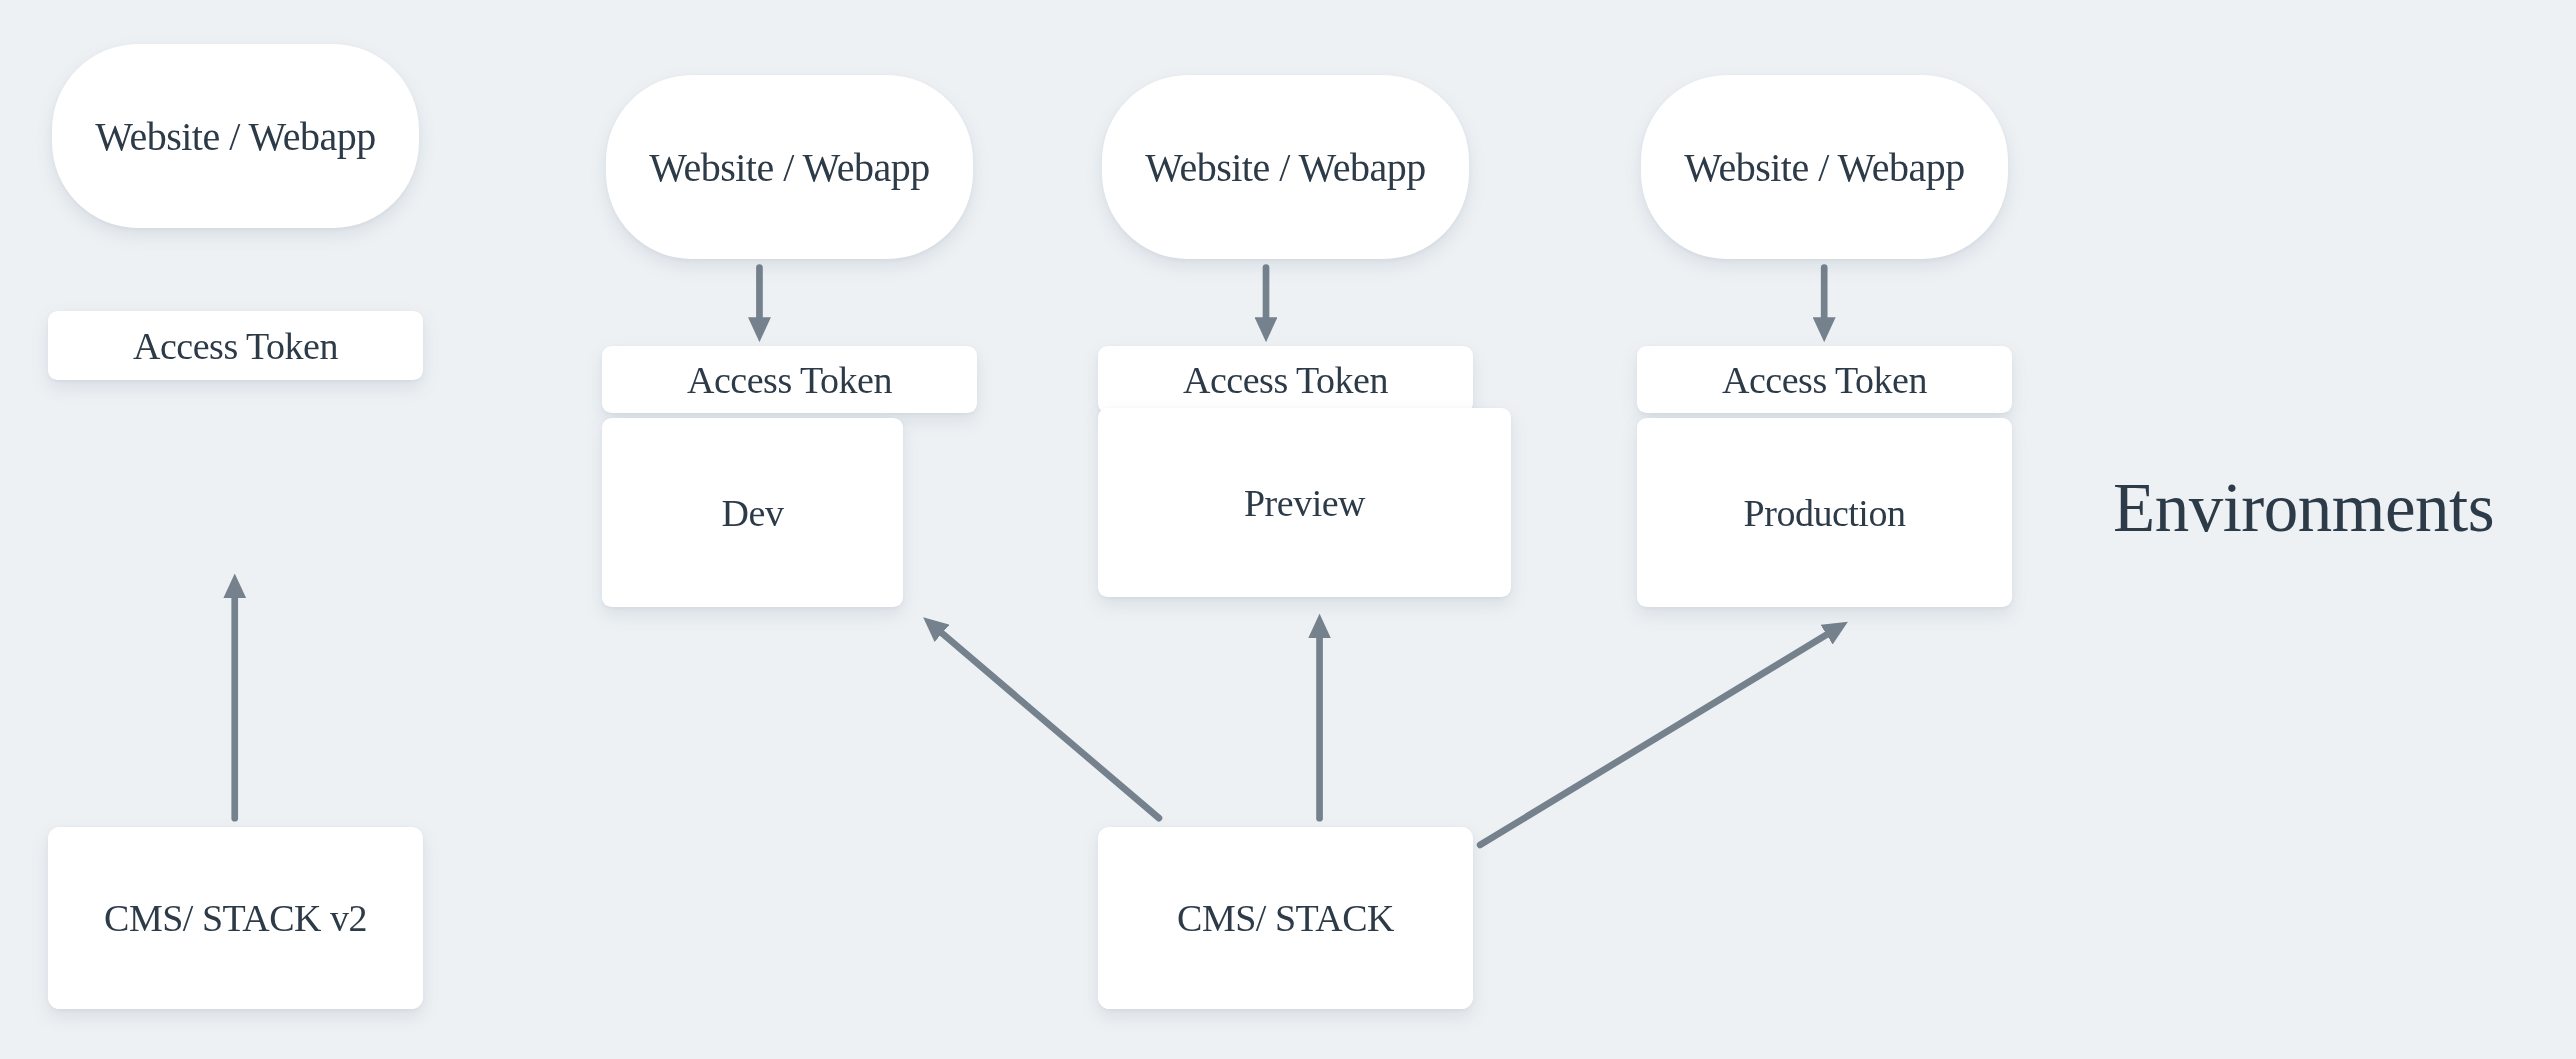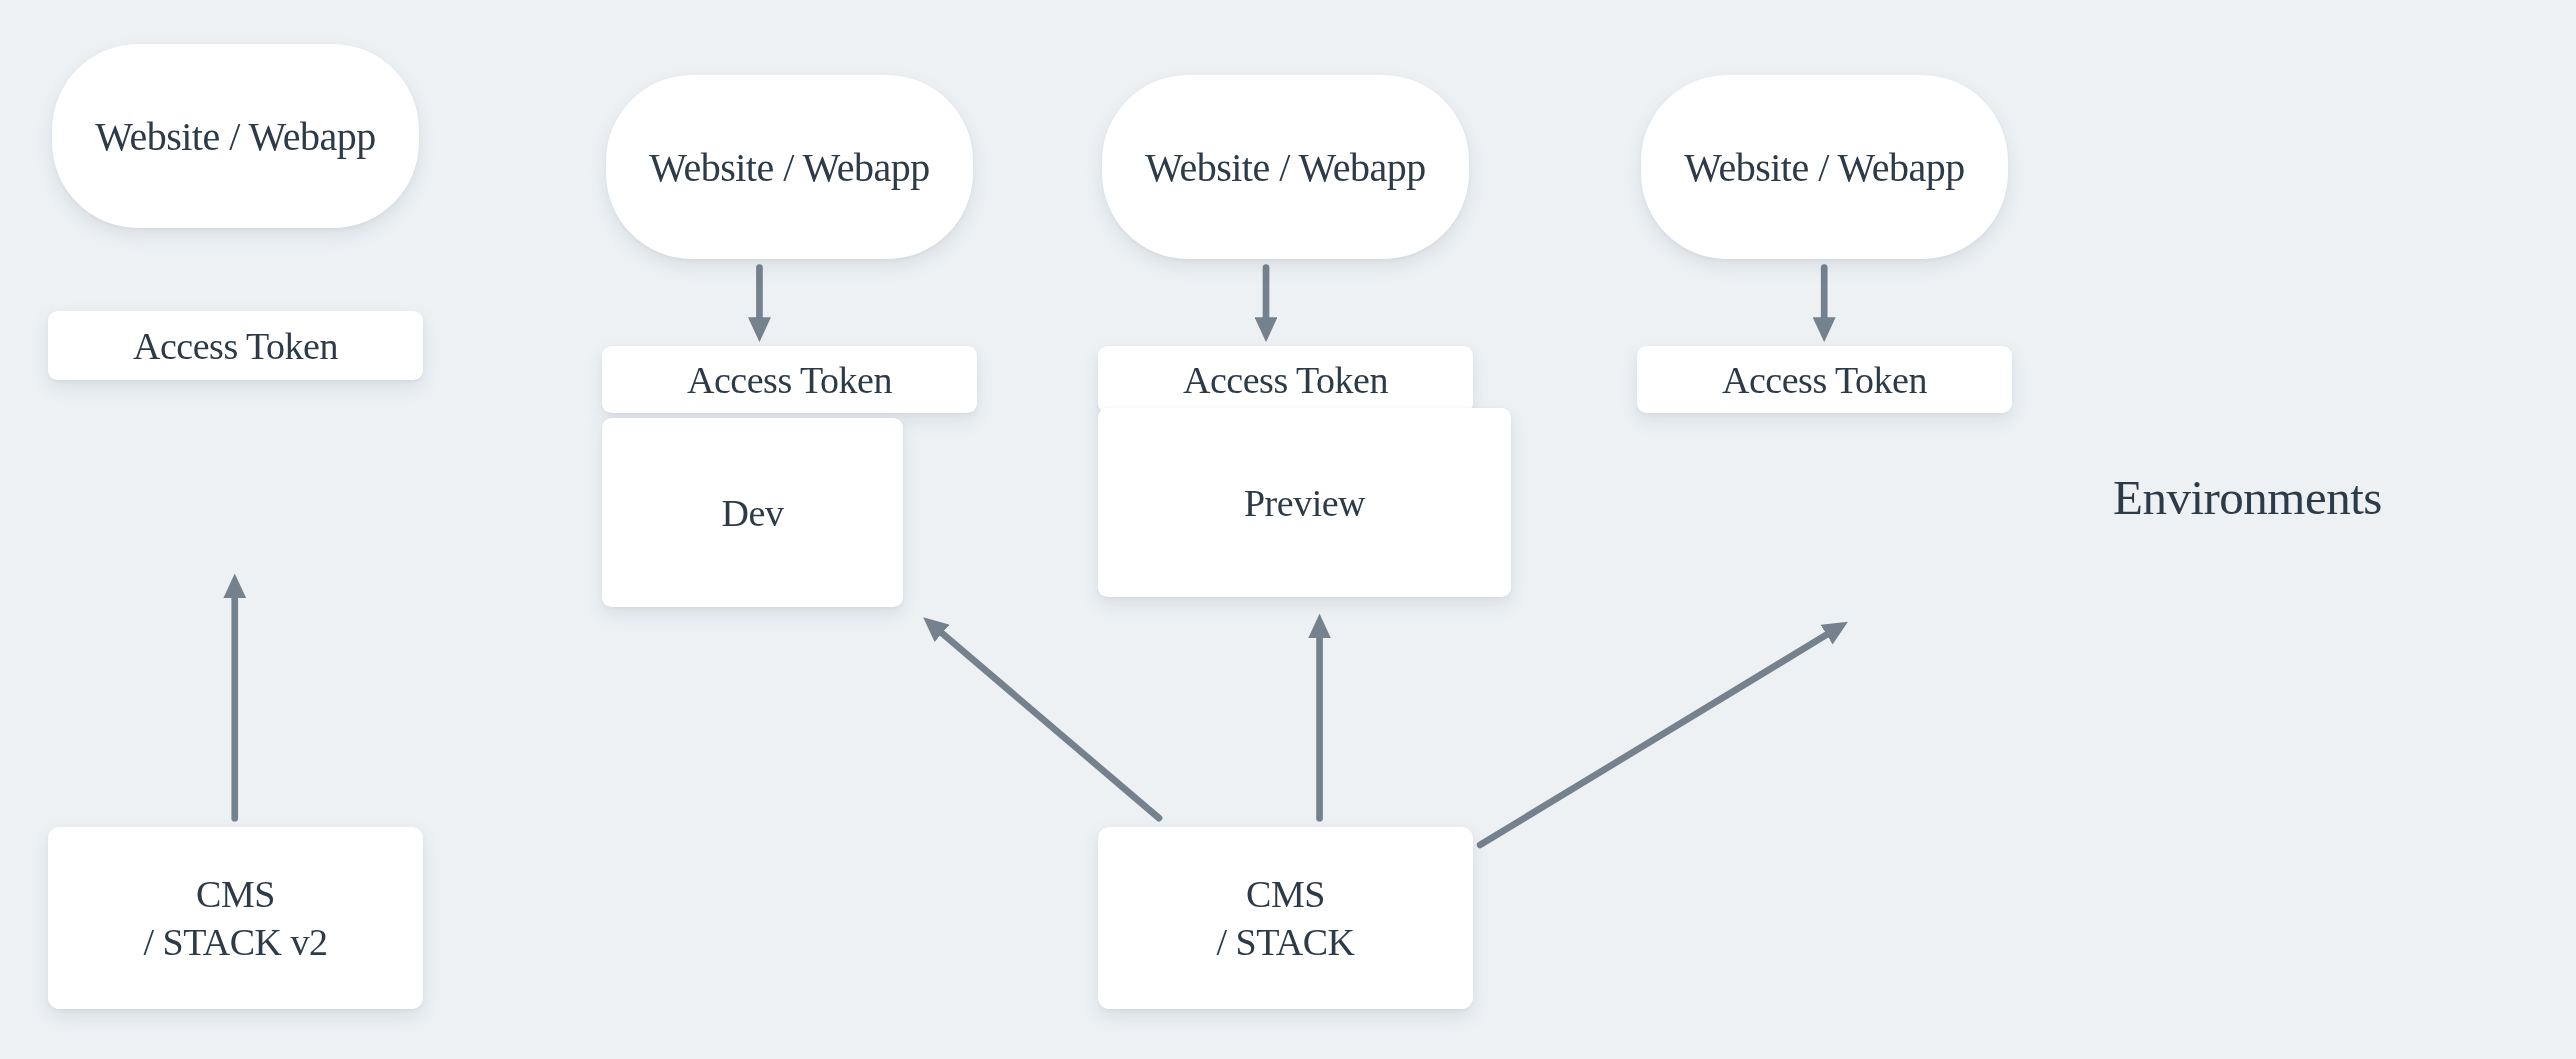--- a/index.html
+++ b/index.html
@@ -15,24 +15,24 @@
     position:absolute;
     background:var(--node,#ffffff);
     display:flex;align-items:center;justify-content:center;
     color:var(--text,#2d3b49);
     font-size:38px;font-weight:500;letter-spacing:-0.5px;
     box-shadow:0 7.6px 17px rgba(90,110,130,0.13), 0 1.9px 3.8px rgba(90,110,130,0.06);
   }
   .pill{border-radius:86px;font-size:40px;}
   .token{border-radius:9.6px;}
   .envbody{border-radius:9.6px;}
-  .cmsbox{border-radius:11.5px;flex-direction:column;line-height:48px;text-align:center;}
+  .cmsbox{border-radius:11.5px;line-height:48px;text-align:center;}
   .env-title{
     position:absolute;left:2113px;top:469px;
-    font-size:49px;font-weight:500;letter-spacing:-0.5px;
+    font-size:69px;font-weight:500;letter-spacing:-0.5px;
     color:var(--text,#2d3b49);white-space:nowrap;
   }
 </style>
 </head>
 <body>
 
 <div class="canvas">
 
   <svg class="arrow-layer" viewBox="0 0 2694 1108" xmlns="http://www.w3.org/2000/svg">
     <defs>
@@ -85,17 +85,20 @@
     <span>CMS</span>
     <span>/ STACK</span>
   </div>
 
   <div class="node pill" style="left:1641px;top:75px;width:367px;height:184px">
     <span>Website / Webapp</span>
   </div>
   <div class="node token" style="left:1637px;top:346px;width:375px;height:67px">
     <span>Access Token</span>
   </div>
+  <div class="node envbody" style="left:1637px;top:418px;width:375px;height:189px">
+    <span>Production</span>
+  </div>
 
   <div class="env-title">Environments</div>
 
 </div>
 
 
 </body></html>

